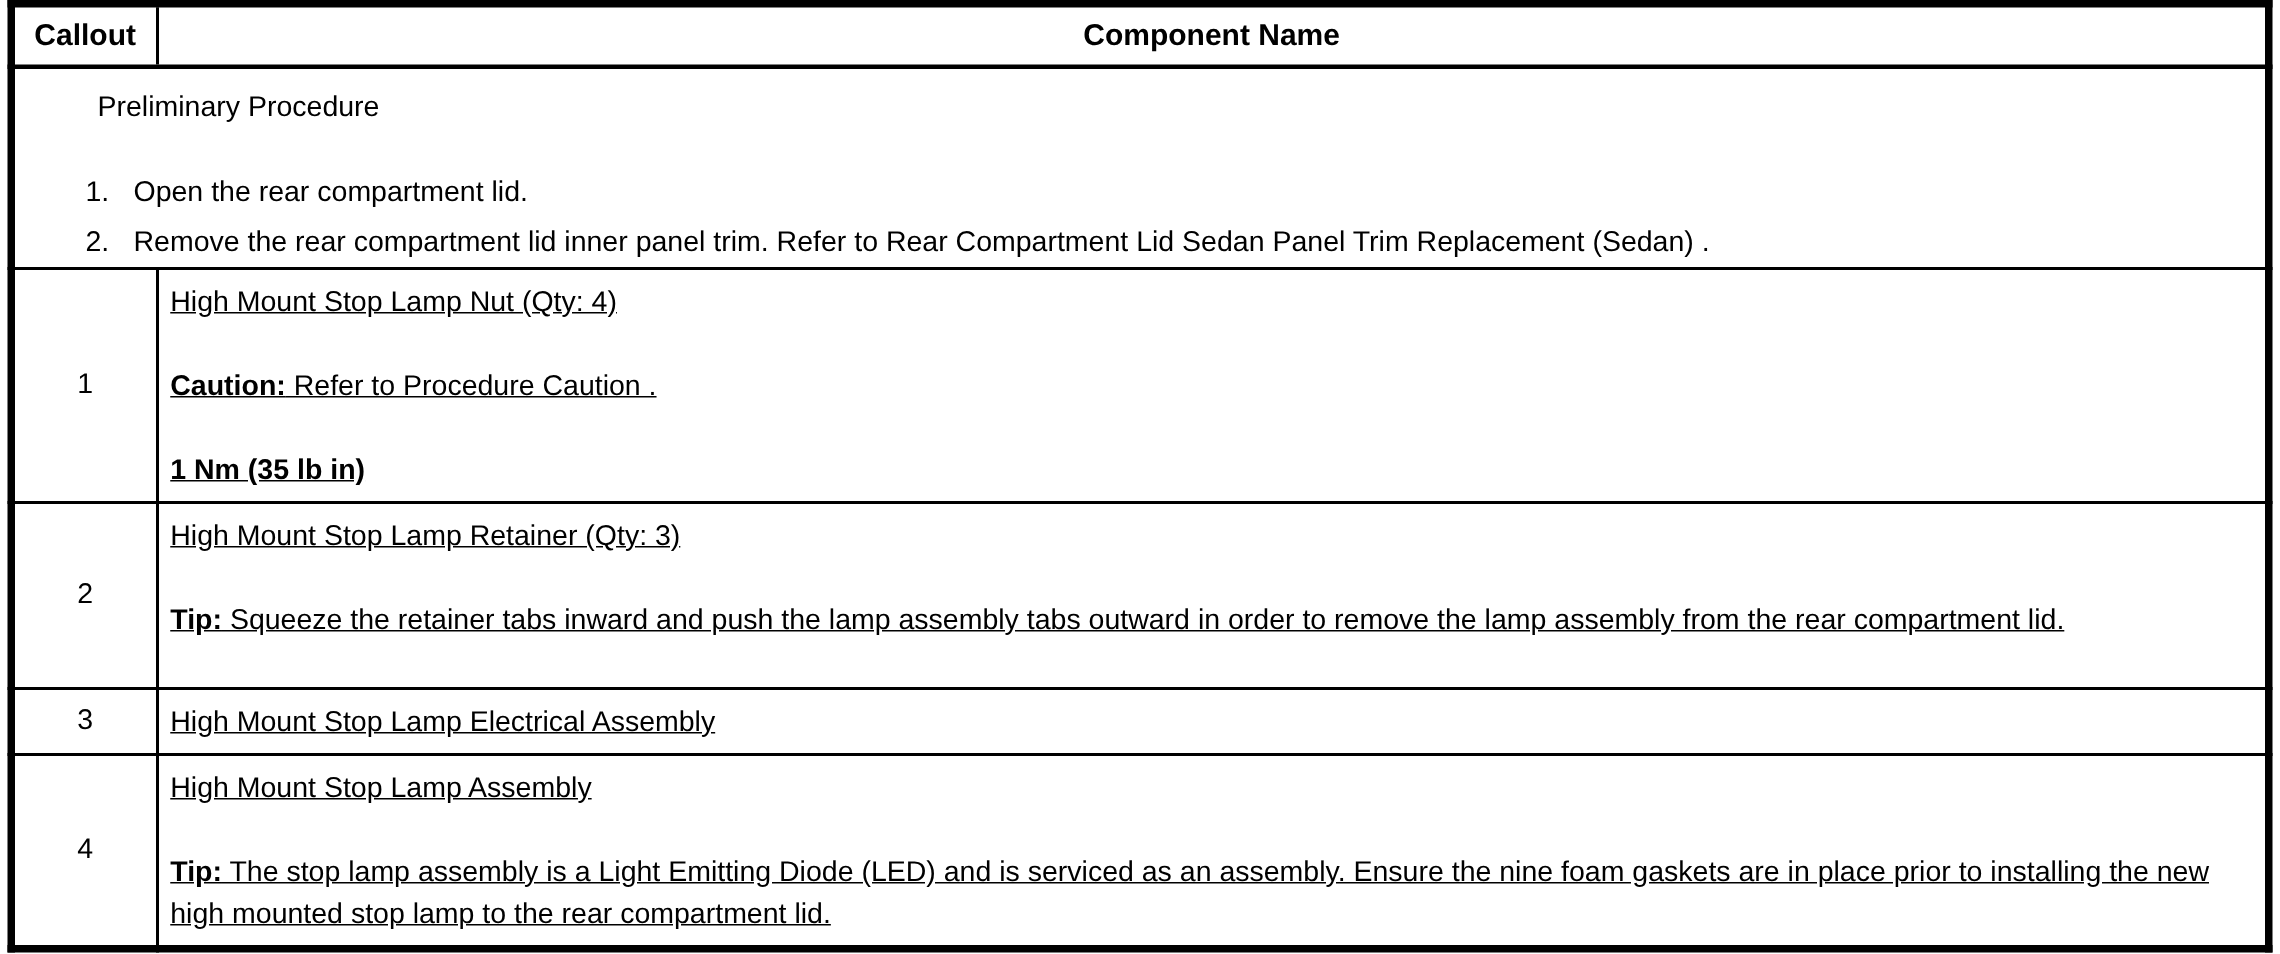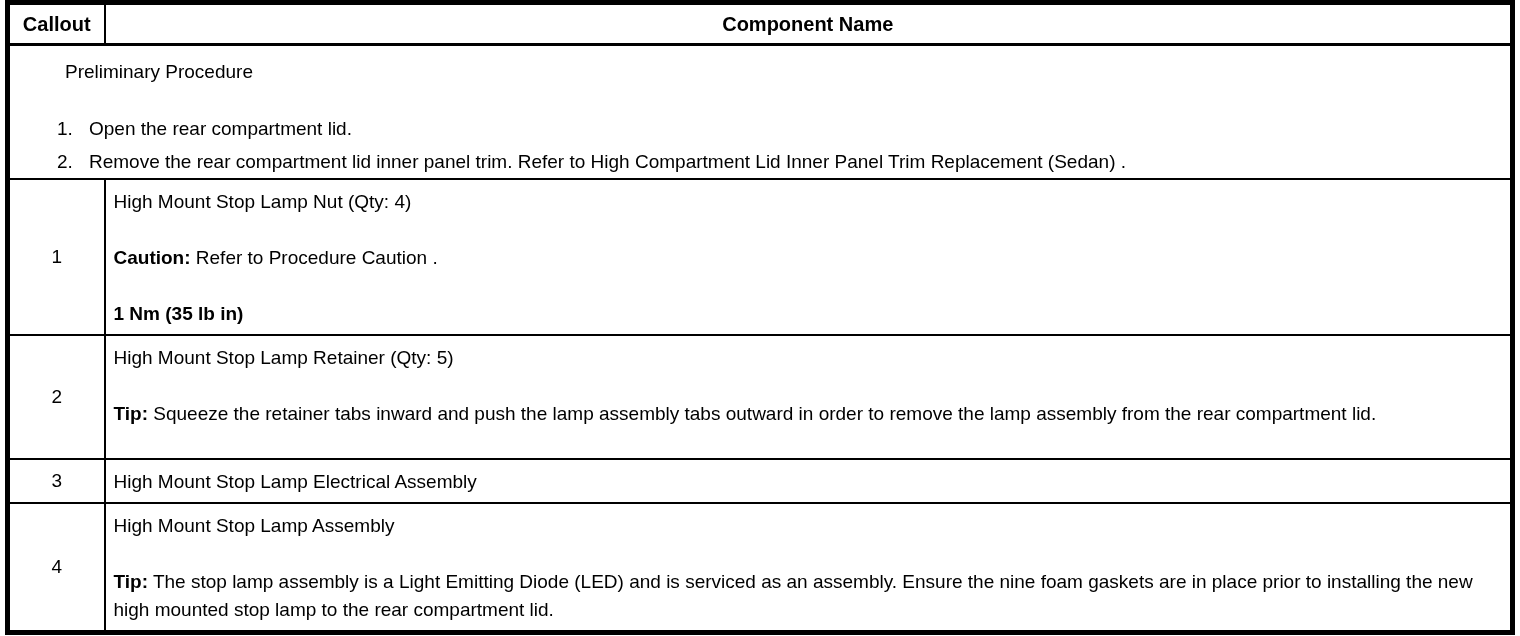--- a/index.html
+++ b/index.html
@@ -61,21 +61,21 @@
   .step-num {
     display: inline-block;
     width: 26px;
     margin-right: 6px;
   }
   td.callout-cell {
     text-align: center;
     vertical-align: middle;
     padding: 0;
   }
-  td.comp-cell { padding: 8px 10px 6px 8px; }
+  td.comp-cell { padding: 8px 10px 6px 8px; text-decoration: underline; }
   td.comp-cell p { margin: 0 0 28px 0; }
   td.comp-cell p:last-child { margin-bottom: 0; }
   .b { font-weight: bold; }
   tr.r1 td { height: 150px; }
   tr.r2 td { height: 124px; }
   tr.r3 td { height: 37px; }
   tr.r4 td { height: 129px; }
 </style>
 </head>
 <body>
@@ -93,38 +93,38 @@
       </tr>
     </thead>
     <tbody>
       <tr>
         <td class="prelim-cell" colspan="2">
           <p class="prelim-title">Preliminary Procedure</p>
           <div class="step">
             <span class="step-num">1.</span><span>Open the rear compartment lid.</span>
           </div>
           <div class="step">
-            <span class="step-num">2.</span><span>Remove the rear compartment lid inner panel trim. Refer to High Compartment Lid Inner Panel Trim Replacement (Sedan) .</span>
+            <span class="step-num">2.</span><span>Remove the rear compartment lid inner panel trim. Refer to Rear Compartment Lid Sedan Panel Trim Replacement (Sedan) .</span>
           </div>
         </td>
       </tr>
 
       <tr class="r1">
         <td class="callout-cell">1</td>
         <td class="comp-cell">
           <p>High Mount Stop Lamp Nut (Qty: 4)</p>
           <p><span class="b">Caution:</span><span> Refer to Procedure Caution .</span></p>
           <p class="b">1 Nm (35 lb in)</p>
         </td>
       </tr>
 
       <tr class="r2">
         <td class="callout-cell">2</td>
         <td class="comp-cell">
-          <p>High Mount Stop Lamp Retainer (Qty: 5)</p>
+          <p>High Mount Stop Lamp Retainer (Qty: 3)</p>
           <p><span class="b">Tip:</span><span> Squeeze the retainer tabs inward and push the lamp assembly tabs outward in order to remove the lamp assembly from the rear compartment lid.</span></p>
         </td>
       </tr>
 
       <tr class="r3">
         <td class="callout-cell">3</td>
         <td class="comp-cell">
           <p>High Mount Stop Lamp Electrical Assembly</p>
         </td>
       </tr>

